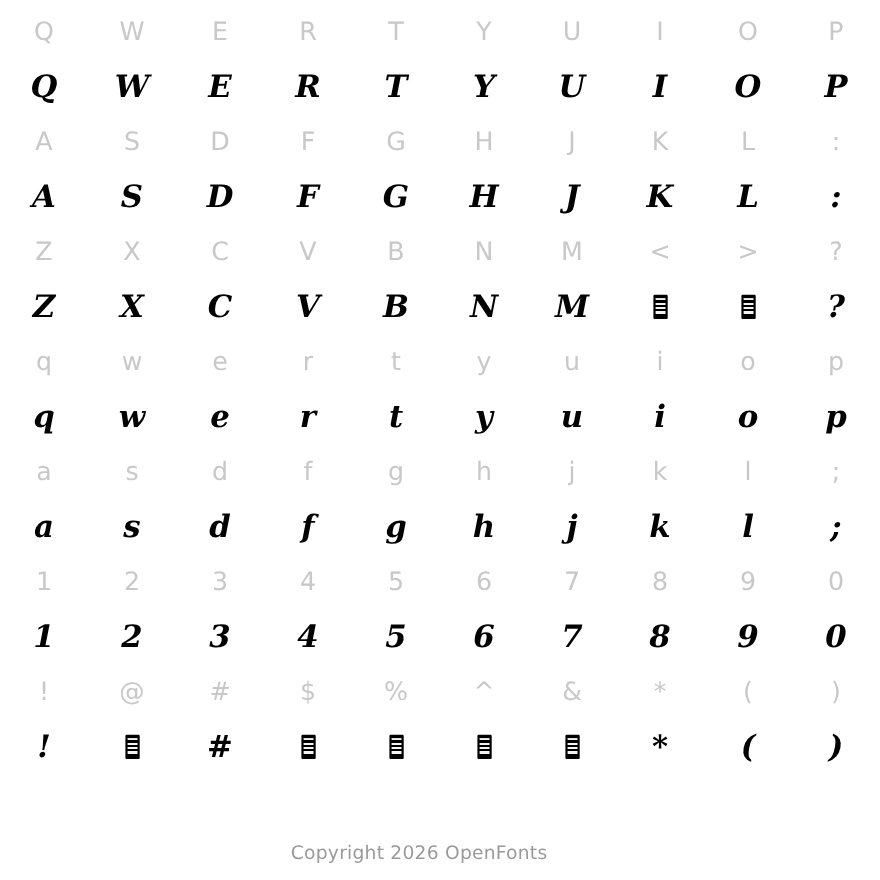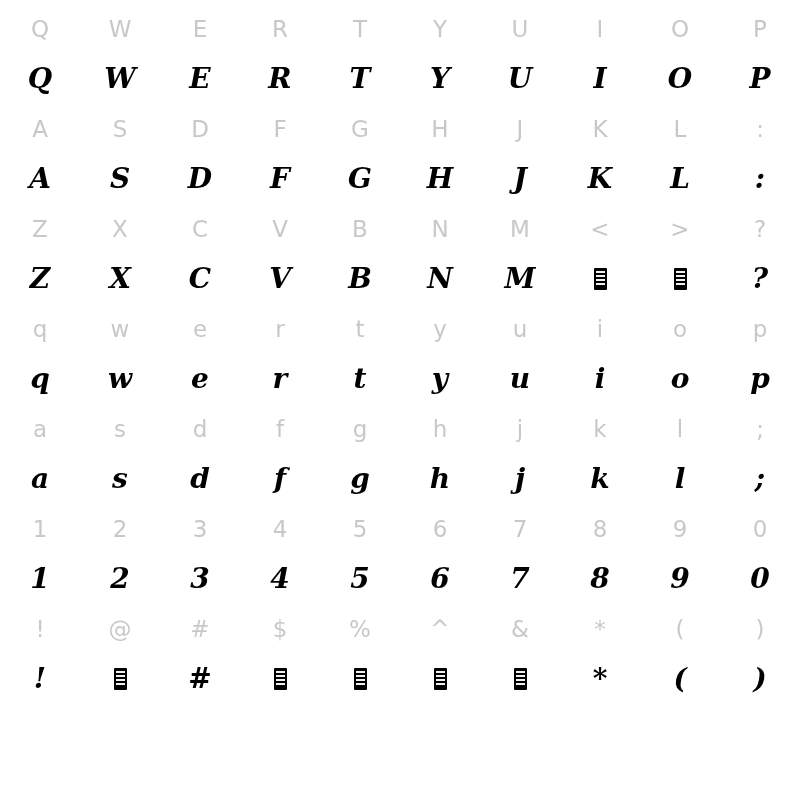--- a/index.html
+++ b/index.html
@@ -274,14 +274,17 @@
         <div class="cell"><span class="tofu"></span></div>
         <div class="cell"><span class="tofu"></span></div>
         <div class="cell"><span class="tofu"></span></div>
         <div class="cell"><span class="tofu"></span></div>
         <div class="cell">*</div>
         <div class="cell">(</div>
         <div class="cell">)</div>
       </div>
     </div>
 
+  <div id="footer">
+    <span class="copy">Copyright 2026 OpenFonts</span>
+  </div>
 
 </div>
 
 </body></html>

